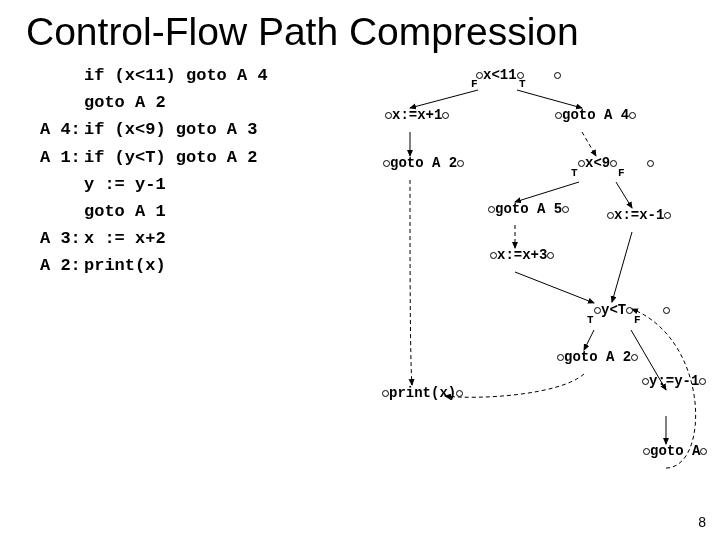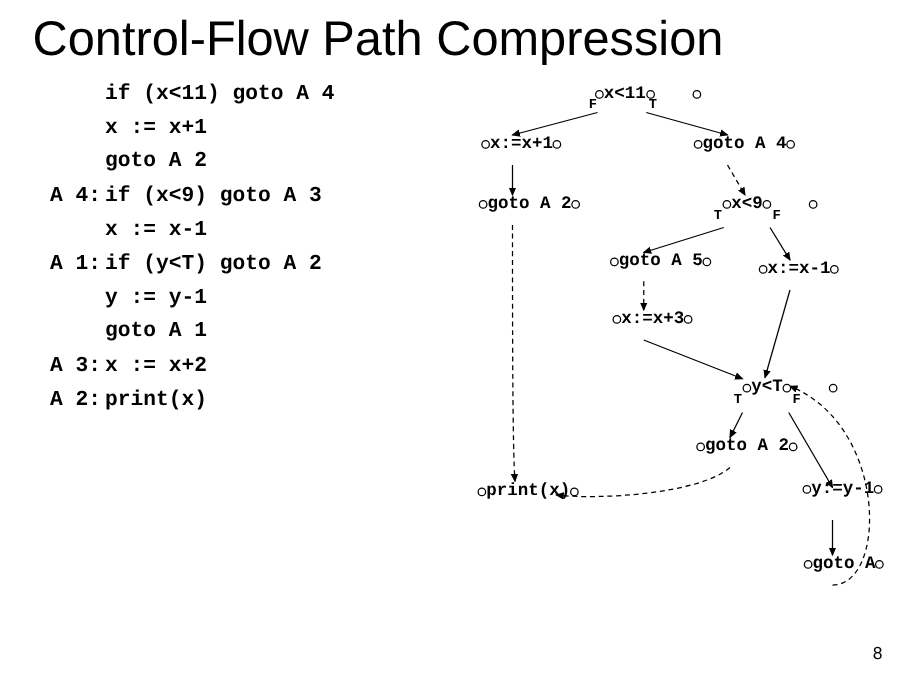--- a/index.html
+++ b/index.html
@@ -69,33 +69,25 @@
 
 <div class="title">Control-Flow Path Compression</div>
 
 <div class="code-col">
   <div class="row">
       <span class="g"></span>
       <span>if (x&lt;11) goto A 4</span>
     </div>
   <div class="row">
       <span class="g"></span>
-      <span>x := x+1</span>
-    </div>
-  <div class="row">
-      <span class="g"></span>
       <span>goto A 2</span>
     </div>
   <div class="row">
       <span class="g">A 4:</span>
       <span>if (x&lt;9) goto A 3</span>
-    </div>
-  <div class="row">
-      <span class="g"></span>
-      <span>x := x-1</span>
     </div>
   <div class="row">
       <span class="g">A 1:</span>
       <span>if (y&lt;T) goto A 2</span>
     </div>
   <div class="row">
       <span class="g"></span>
       <span>y := y-1</span>
     </div>
   <div class="row">
@@ -220,21 +212,21 @@
   <div class="node" style="left:207px; top:290px;">
     <span class="topc"></span>
       <span>goto A 2</span>
       <span class="botc"></span>
   </div>
   <div class="node" style="left:32px; top:326px;">
     <span class="topc"></span>
       <span>print(x)</span>
       <span class="botc"></span>
   </div>
-  <div class="node" style="left:292px; top:324px;">
+  <div class="node" style="left:292px; top:314px;">
     <span class="topc"></span>
       <span>y:=y-1</span>
       <span class="botc"></span>
   </div>
   <div class="node" style="left:293px; top:384px;">
     <span class="topc"></span>
       <span>goto A</span>
       <span class="botc"></span>
   </div>
 </div>

